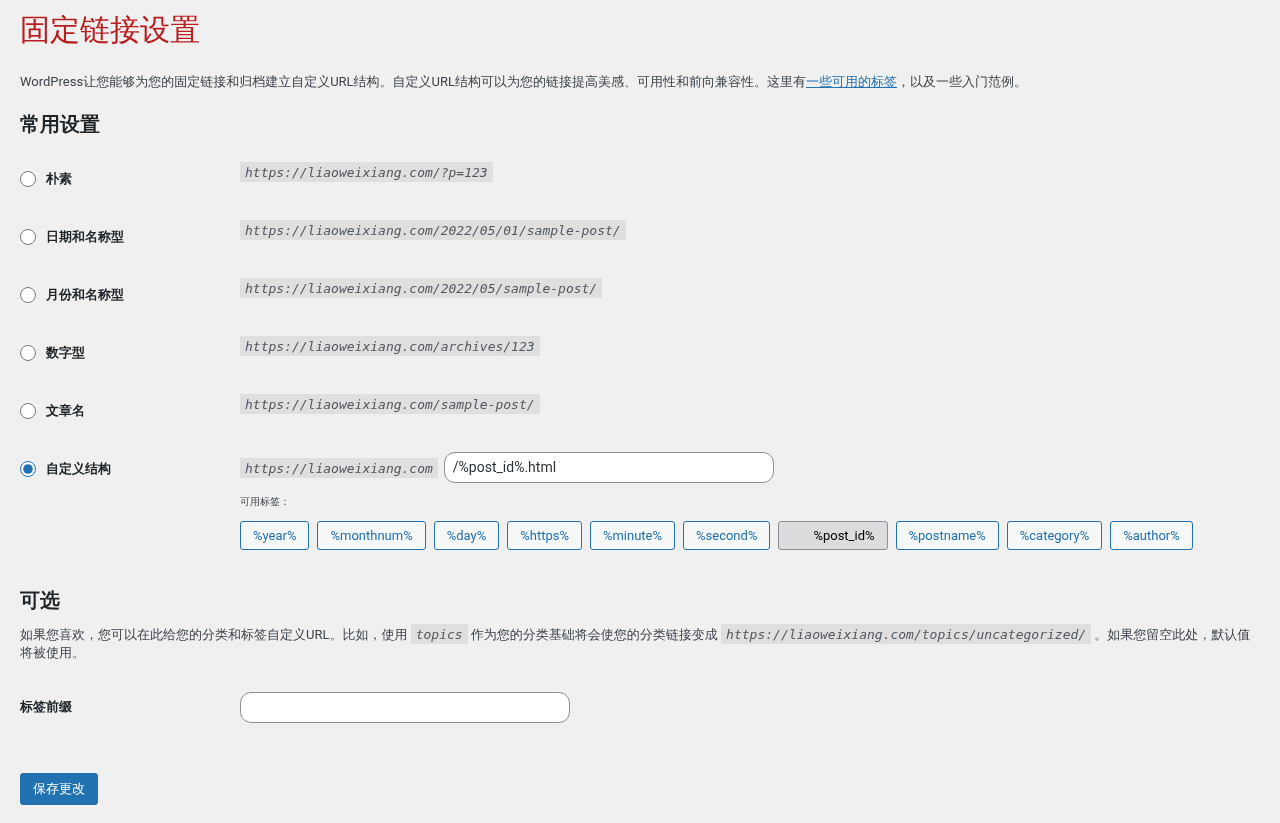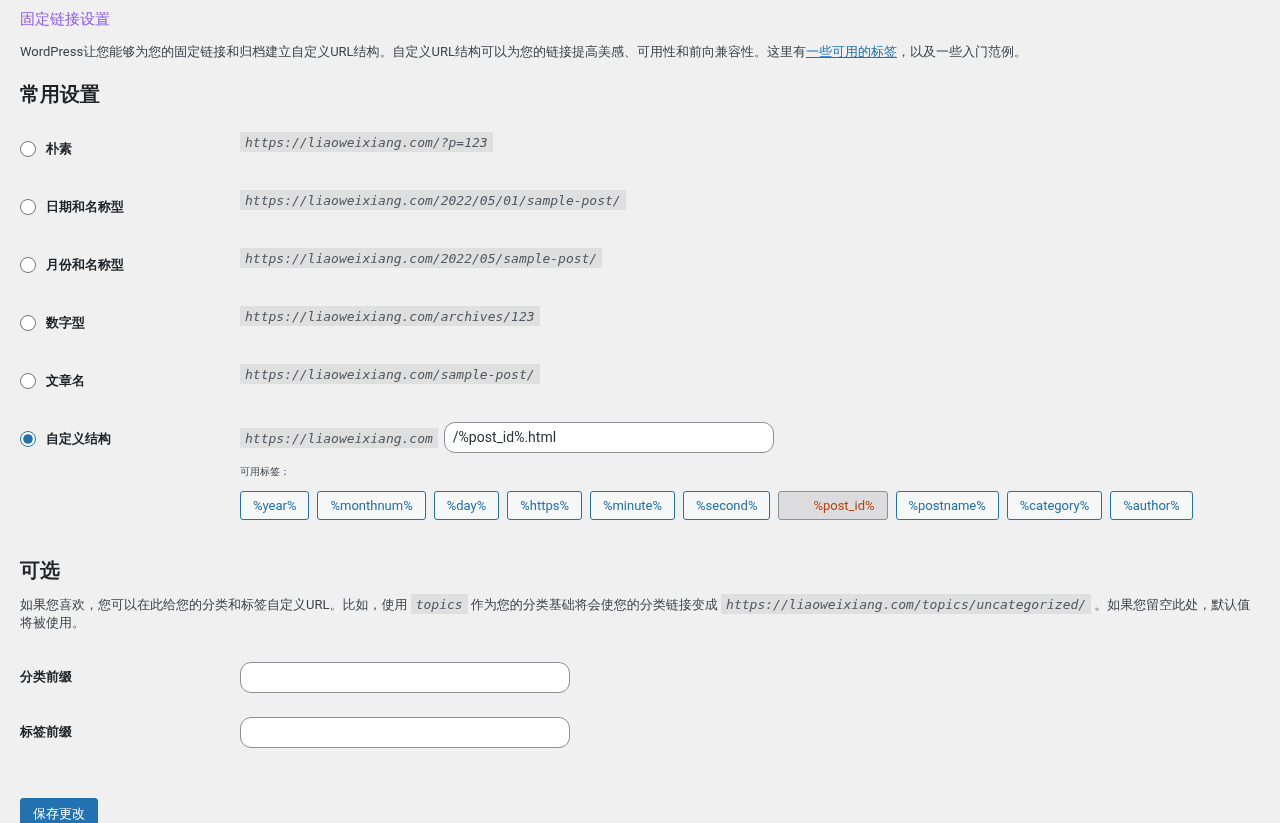--- a/index.html
+++ b/index.html
@@ -8,24 +8,24 @@
       padding: 0;
     }
     body {
       font-family: -apple-system, BlinkMacSystemFont, "Segoe UI", Roboto, "Helvetica Neue", Arial, "Microsoft YaHei", sans-serif;
       background: #f0f0f1;
       color: #3c434a;
       font-size: 13px;
       padding: 10px 20px 20px 20px;
     }
     h1 {
-      font-size: 15px;
+      font-size: 30px;
       font-weight: 400;
-      color: #8b5cf6;
-      margin-bottom: 14px;
+      color: #b91c1c;
+      margin-bottom: 22px;
     }
     .intro {
       font-size: 13px;
       margin-bottom: 20px;
       color: #3c434a;
     }
     .intro a {
       color: #2271b1;
       text-decoration: underline;
     }
@@ -116,21 +116,21 @@
       border: 1px solid #2271b1;
       color: #2271b1;
       padding: 6px 12px;
       border-radius: 3px;
       font-size: 13px;
       cursor: pointer;
       font-family: inherit;
     }
     .tag-btn.active {
       background: #dcdcde;
-      color: #c2410c;
+      color: #000000;
       border-color: #8c8f94;
       padding-left: 34px;
     }
     .optional-section {
       margin-top: 22px;
     }
     .optional-desc {
       font-size: 13px;
       margin-bottom: 18px;
     }
@@ -251,24 +251,20 @@
 </tbody>
   </table>
 
 <div class="optional-section">
   <h2>可选</h2>
   <p class="optional-desc">
     <span>如果您喜欢，您可以在此给您的分类和标签自定义URL。比如，使用 </span><code>topics</code><span> 作为您的分类基础将会使您的分类链接变成 </span><code>https://liaoweixiang.com/topics/uncategorized/</code><span> 。如果您留空此处，默认值将被使用。</span>
   </p>
   <table class="form-table optional-table">
     <tbody>
-        <tr>
-      <th>分类前缀</th>
-      <td><input type="text" class="regular-text" style=""></td>
-    </tr>
     <tr>
       <th>标签前缀</th>
       <td><input type="text" class="regular-text" style=""></td>
     </tr>
   </tbody>
     </table>
 </div>
 
 <div class="submit">
   <button type="button" class="button-primary">保存更改</button>

